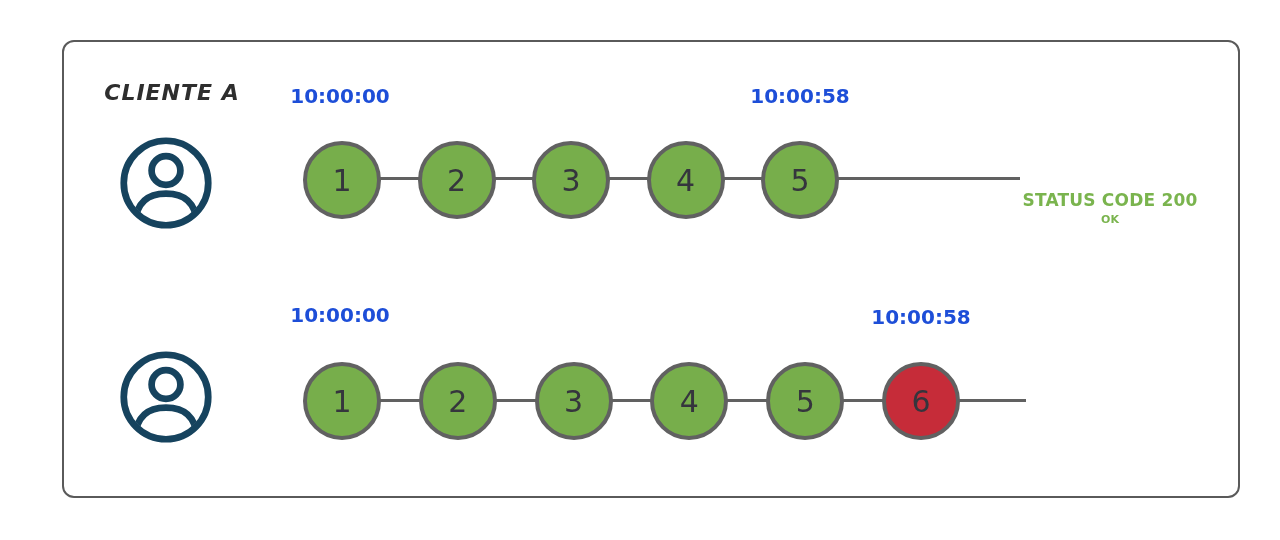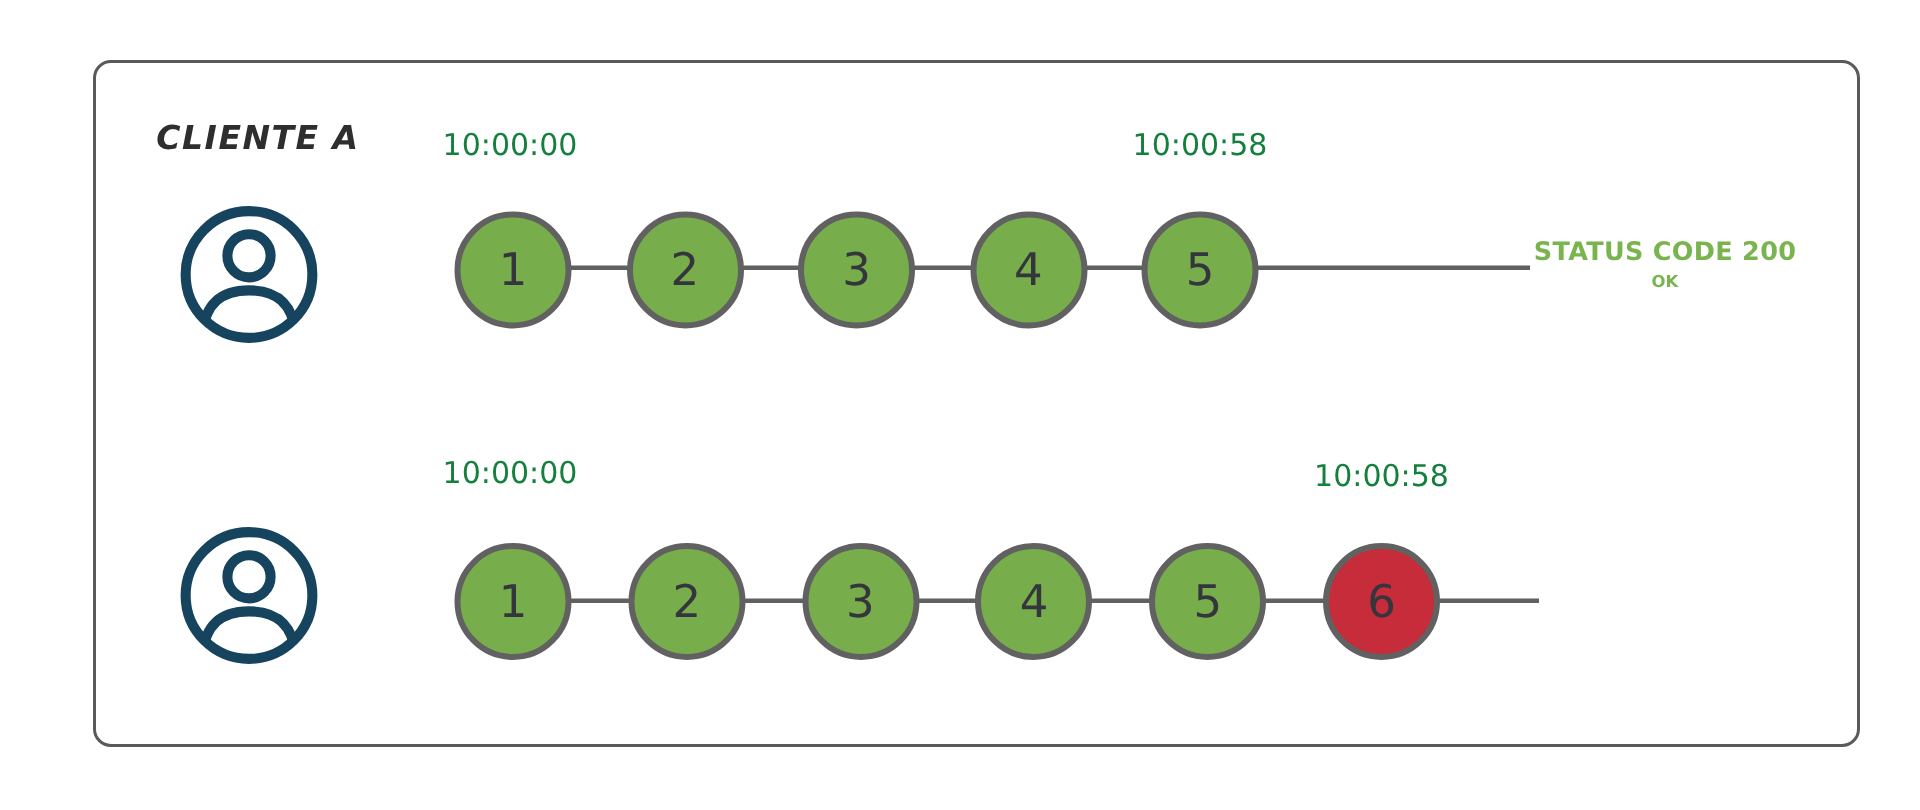--- a/index.html
+++ b/index.html
@@ -42,22 +42,22 @@
   }
   .avatar-a { left: 118px; top: 135px; }
   .avatar-b { left: 118px; top: 349px; }
   .avatar svg { width: 100%; height: 100%; display: block; }
 
   .time {
     position: absolute;
     width: 200px;
     text-align: center;
     font-size: 20px;
-    font-weight: 400;
-    color: #15803d;
+    font-weight: 700;
+    color: #1d4ed8;
   }
   .time-a-start { left: 240px; top: 84px; }
   .time-a-end   { left: 700px; top: 84px; }
   .time-b-start { left: 240px; top: 303px; }
   .time-b-end   { left: 821px; top: 305px; }
 
   .timeline {
     position: absolute;
     height: 3px;
     background: #616161;
@@ -131,21 +131,21 @@
         <span>3</span>
       </div>
       <div class="circle" style="left: 646.5px; top: 141px; background: rgb(119, 174, 75);">
         <span>4</span>
       </div>
       <div class="circle" style="left: 761px; top: 141px; background: rgb(119, 174, 75);">
         <span>5</span>
       </div>
     </div>
 
-  <div class="status-block status-a" style="color: rgb(122, 180, 78);">
+  <div class="status-block status-a" style="color: rgb(122, 180, 78); margin-top: 32px;">
     <div class="status-line1">STATUS CODE 200</div>
     <div class="status-line2">OK</div>
   </div>
 
 
   <div class="avatar avatar-b">
     <svg viewBox="0 0 100 100" aria-hidden="true">
       <defs>
         <clipPath id="clipB">
             <circle cx="50" cy="50" r="41"></circle>

